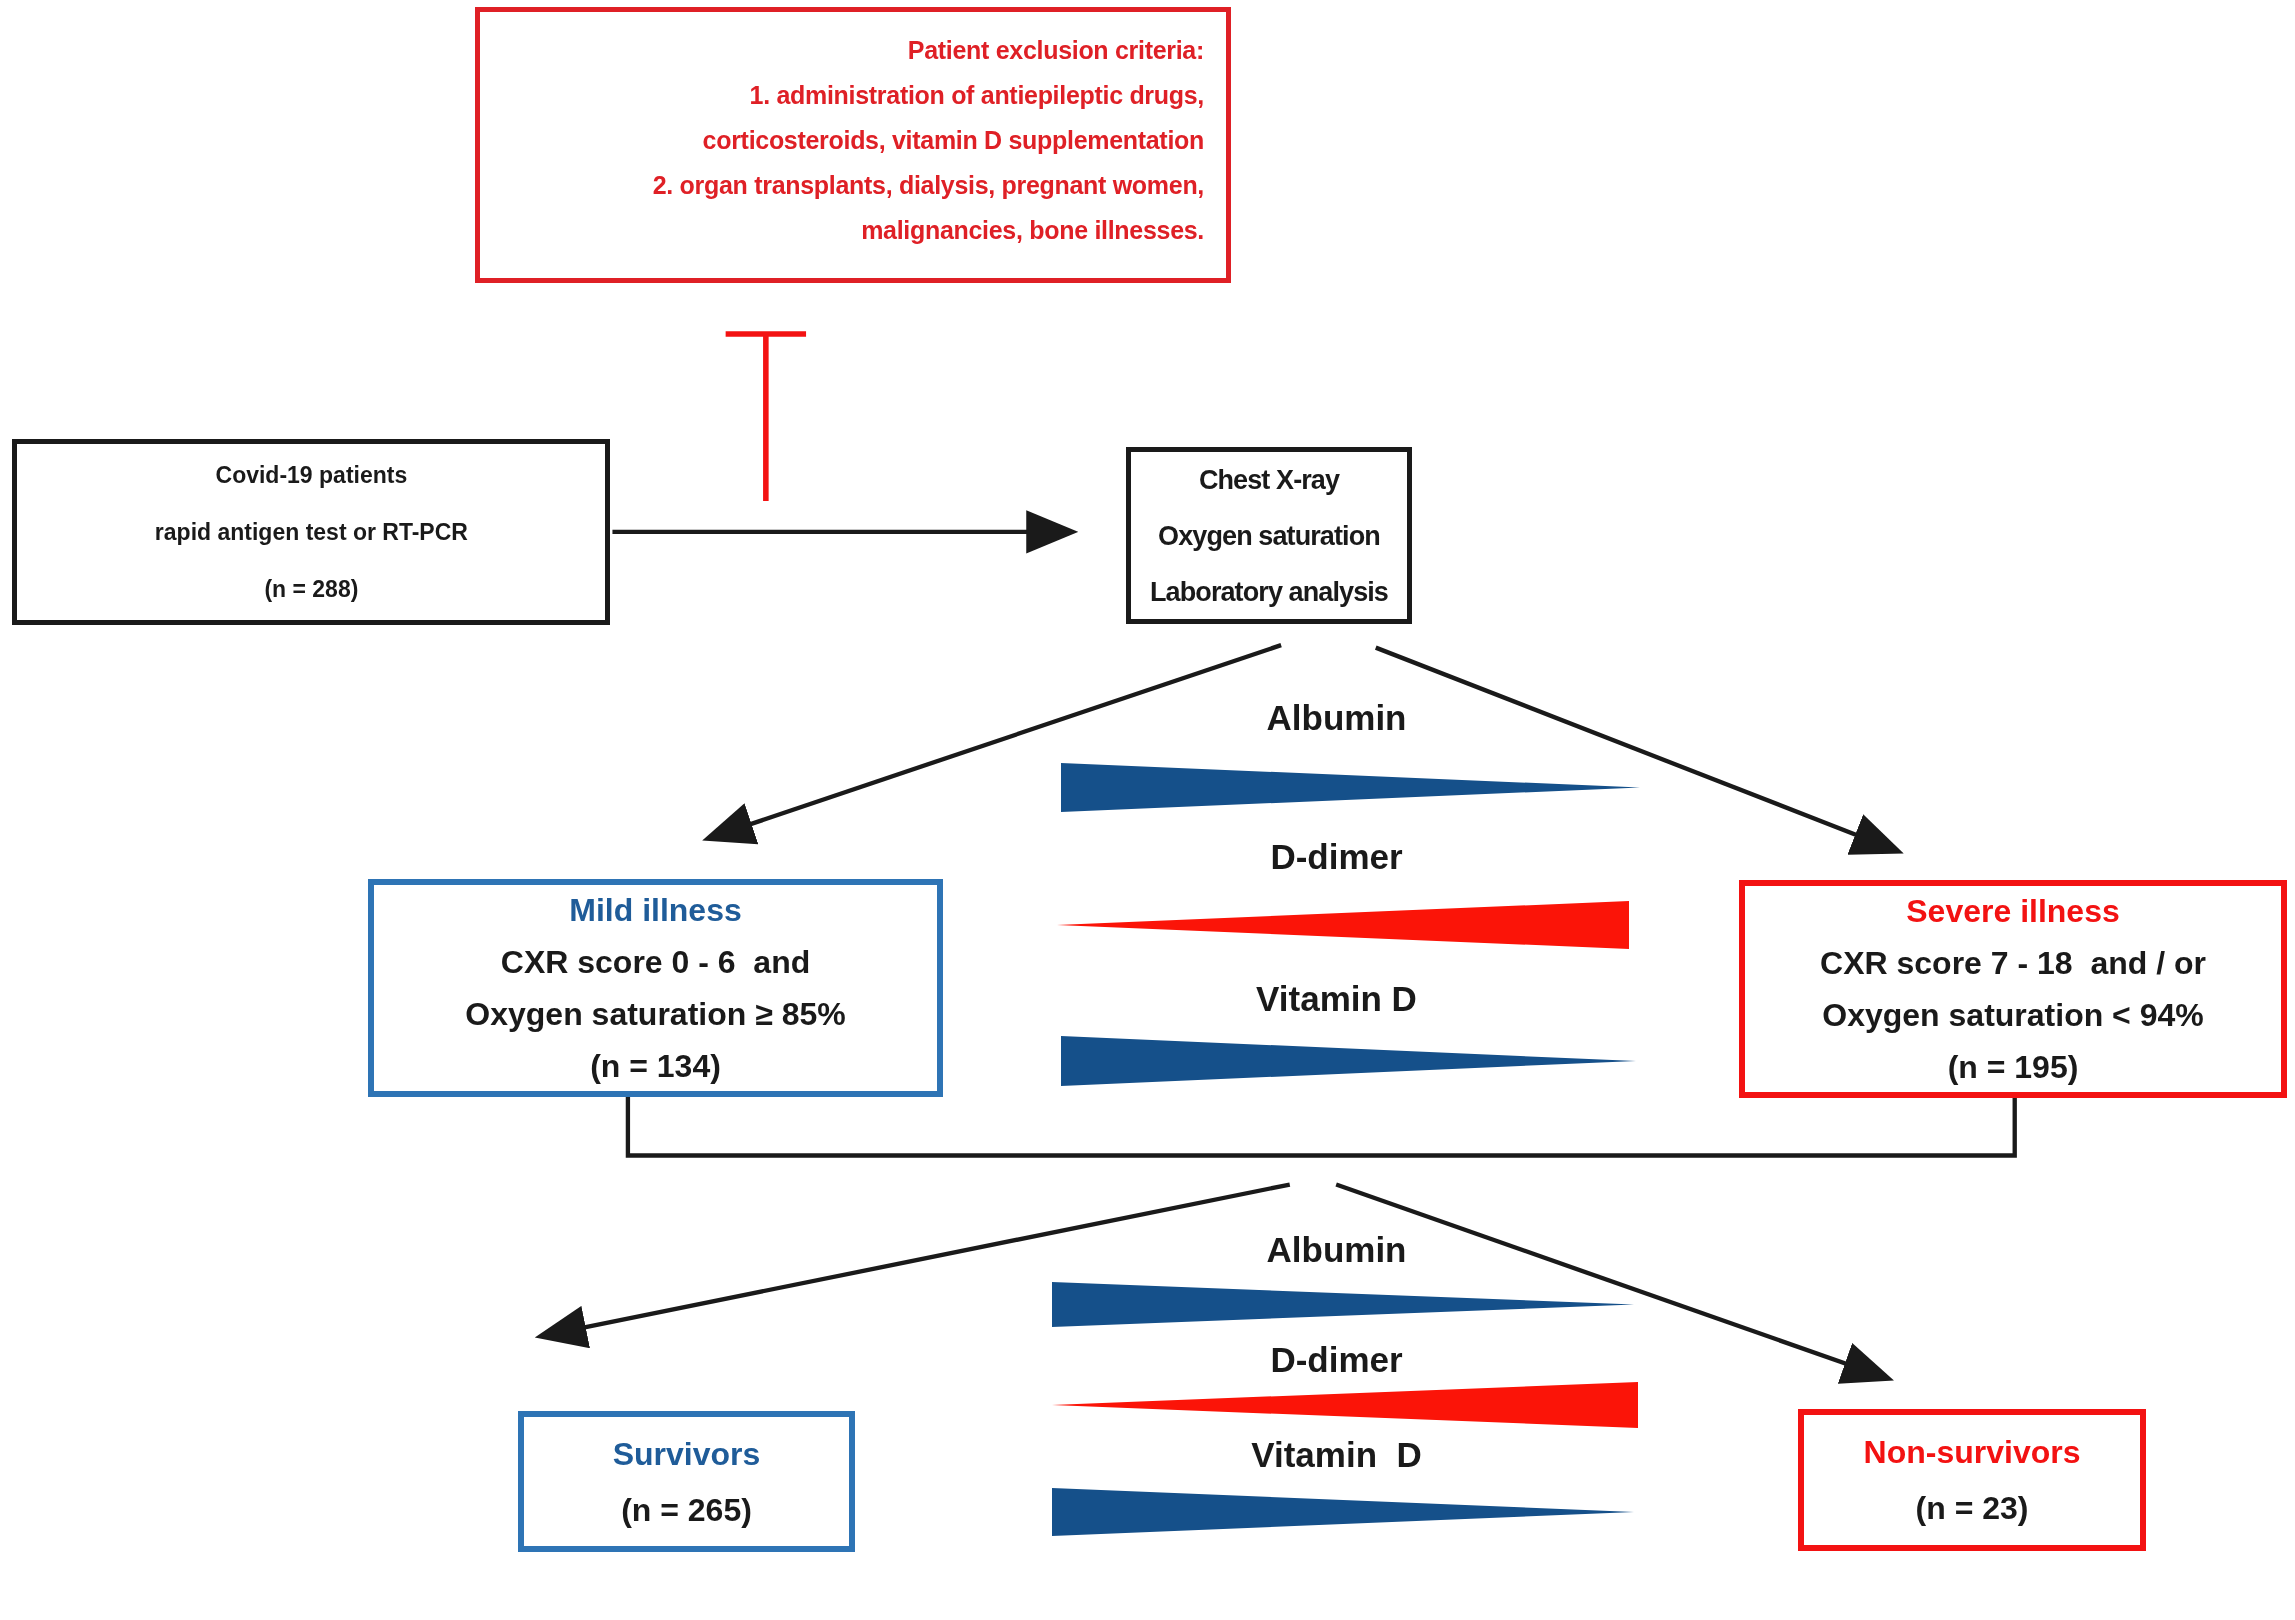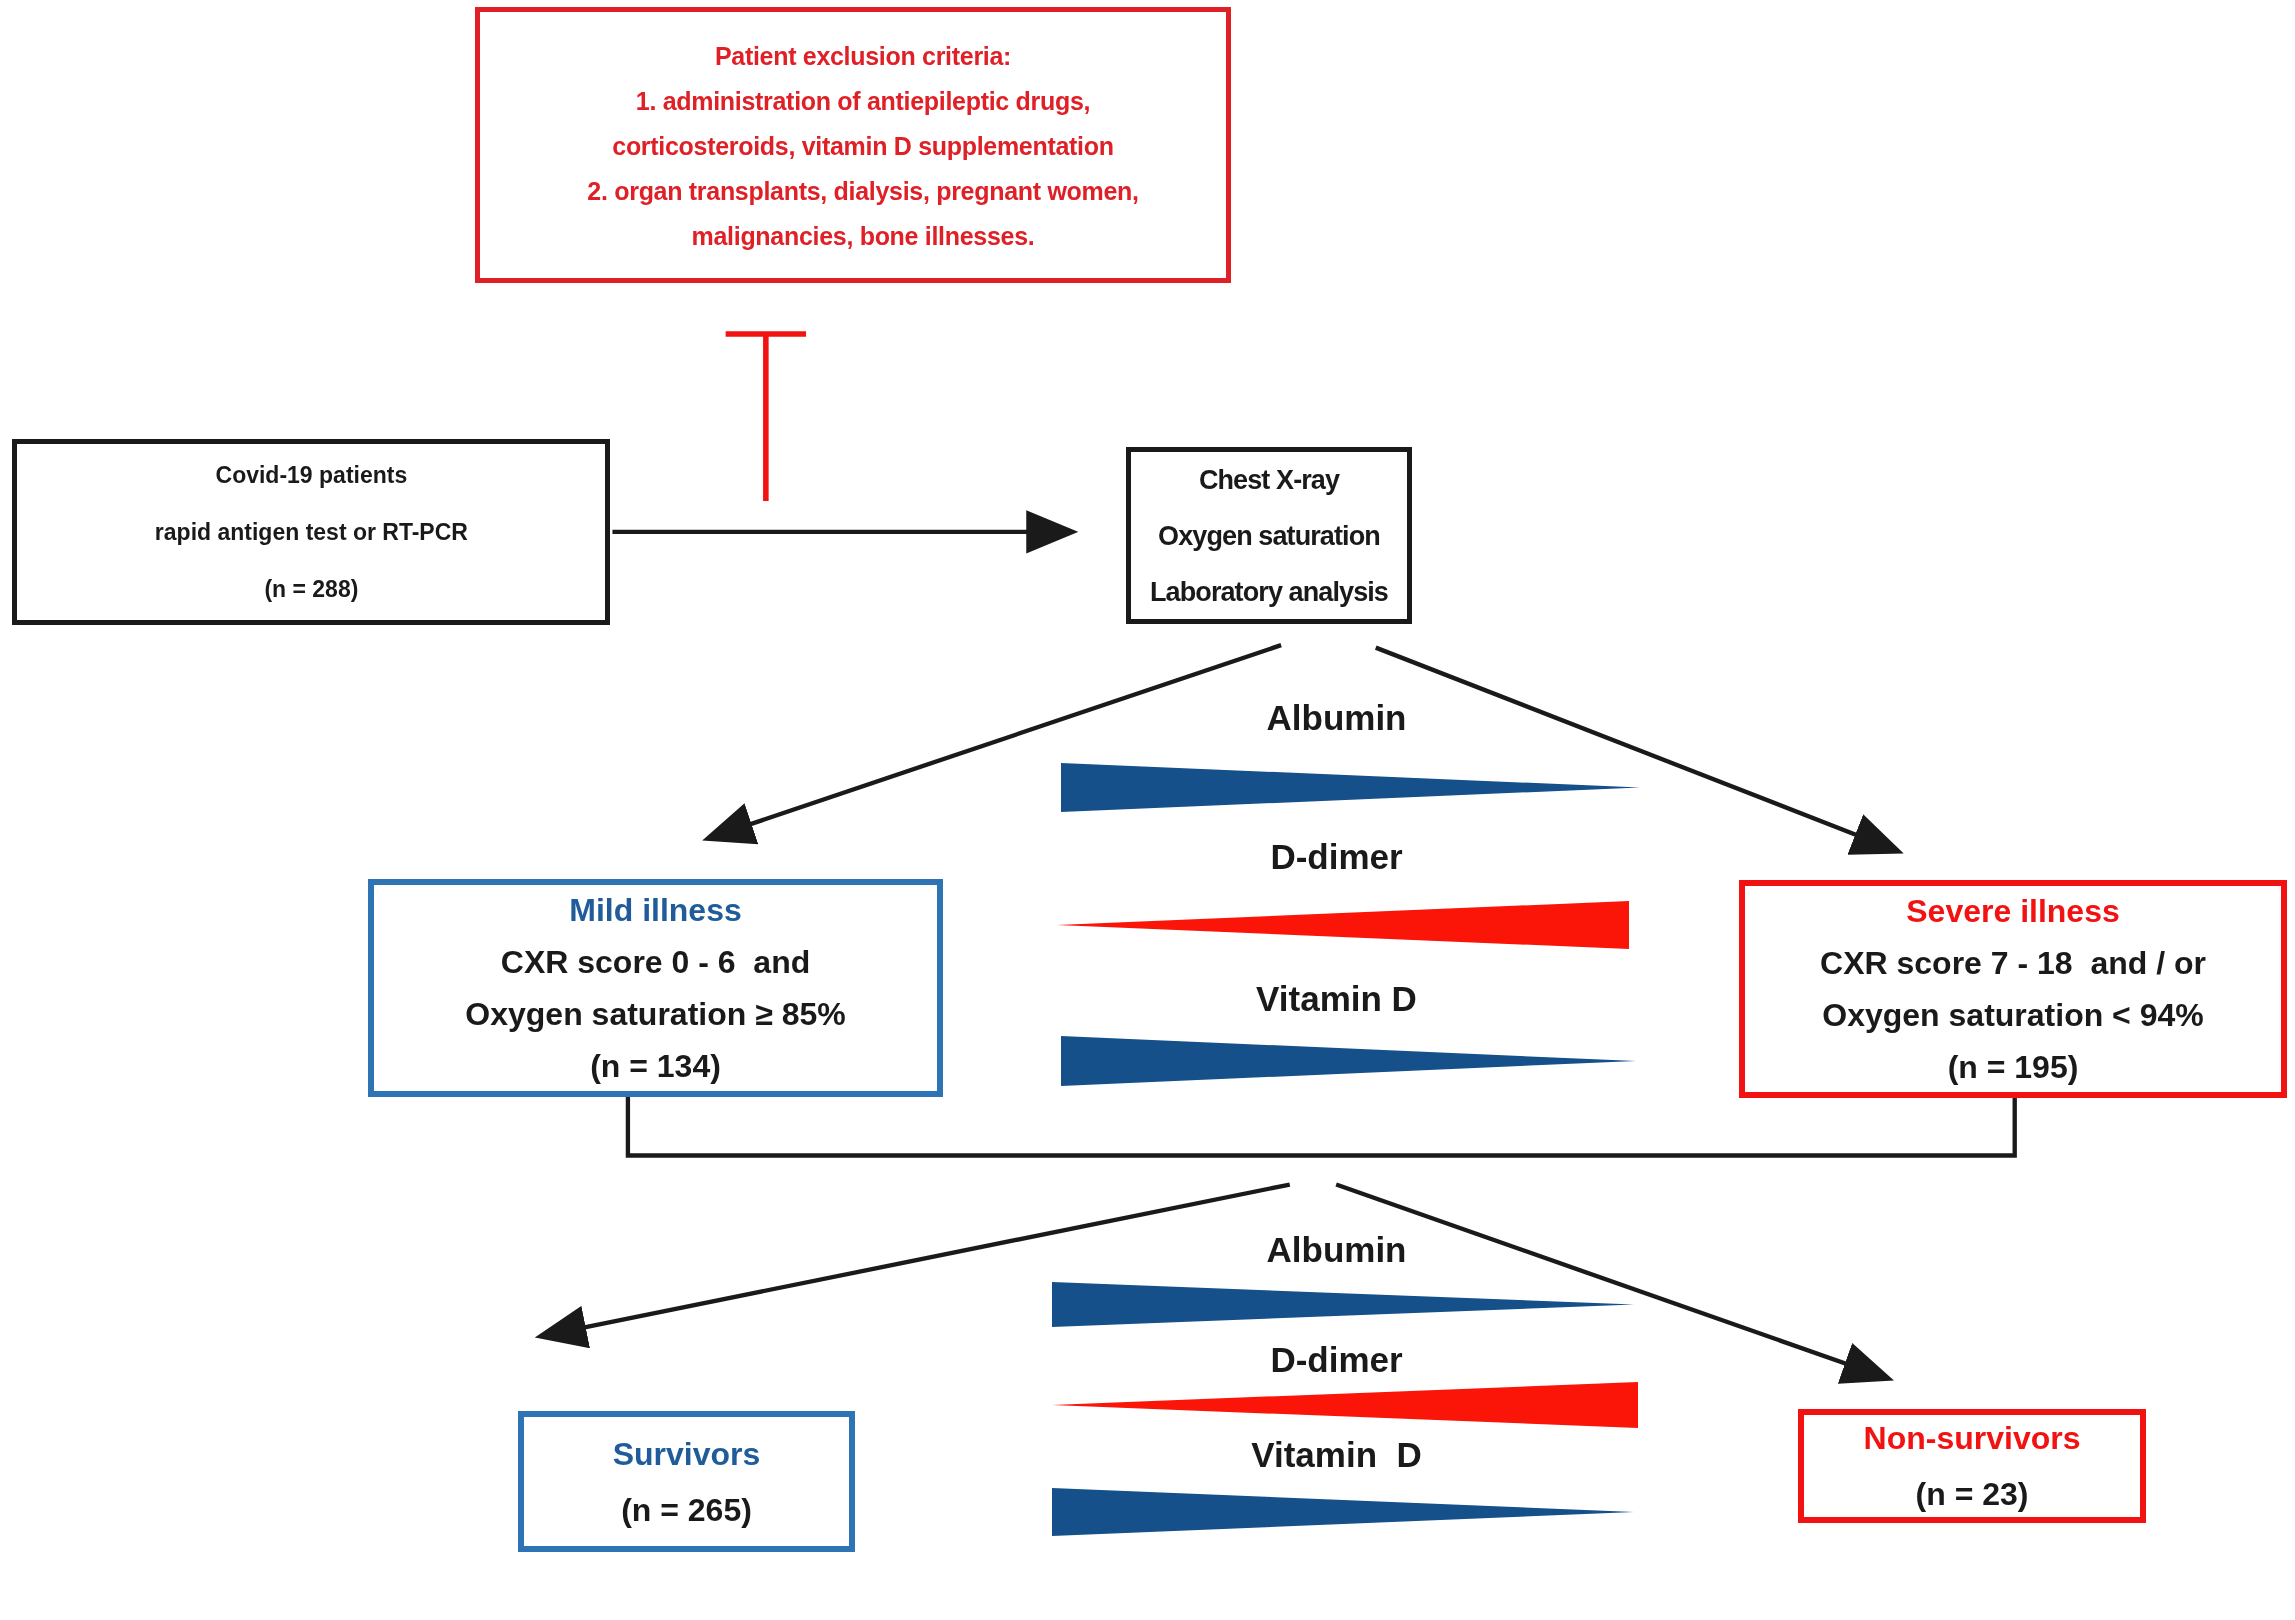--- a/index.html
+++ b/index.html
@@ -35,28 +35,28 @@
   .blue-border{border:6.2px solid var(--blue-border);}
   .red-border{border:6.2px solid var(--red);text-align:right;}
   .blue-title{color:var(--blue-text);}
   .red-title{color:var(--red);}
   .covid-box{left:12.4px;top:439px;width:598px;height:186px;font-size:23px;line-height:57px;}
   .assessment-box{left:1094px;top:447px;width:286px;height:177px;font-size:27px;letter-spacing:-0.9px;line-height:56px;margin-left:32px;}
   .exclusion-box{
     left:475px;top:7.4px;width:756px;height:276px;
     border:5.6px solid var(--red-dark);
     color:var(--red-dark);
-    justify-content:flex-start;align-items:center;text-align:left;
-    padding:22px 22px 0 42px;
+    justify-content:flex-start;align-items:flex-end;text-align:left;
+    padding:16px 22px 0 42px;
     font-size:25px;letter-spacing:-0.3px;line-height:45px;
   }
   .mild-box{left:368px;top:879px;width:575px;height:218px;font-size:32px;line-height:52px;}
   .severe-box{left:1739px;top:880px;width:548px;height:218px;font-size:32px;line-height:52px;}
   .survivors-box{left:518px;top:1411px;width:337px;height:141px;font-size:32px;line-height:56px;}
-  .non-survivors-box{left:1798px;top:1409px;width:348px;height:114px;font-size:32px;line-height:56px;}
+  .non-survivors-box{left:1798px;top:1409px;width:348px;height:142px;font-size:32px;line-height:56px;}
   .marker-label{
     position:absolute;width:433px;
     text-align:center;font-weight:bold;font-size:35px;
     white-space:pre-wrap;
   }
   .tri{position:absolute;}
   .tri-dec{clip-path:polygon(0 0,100% 50%,0 100%);background:var(--tri-blue);}
   .tri-inc{clip-path:polygon(0 50%,100% 0,100% 100%);background:var(--tri-red);}
   .t1{left:1061px;top:763px;width:579px;height:49px;}
   .t2{left:1057px;top:901px;width:572px;height:48px;}

